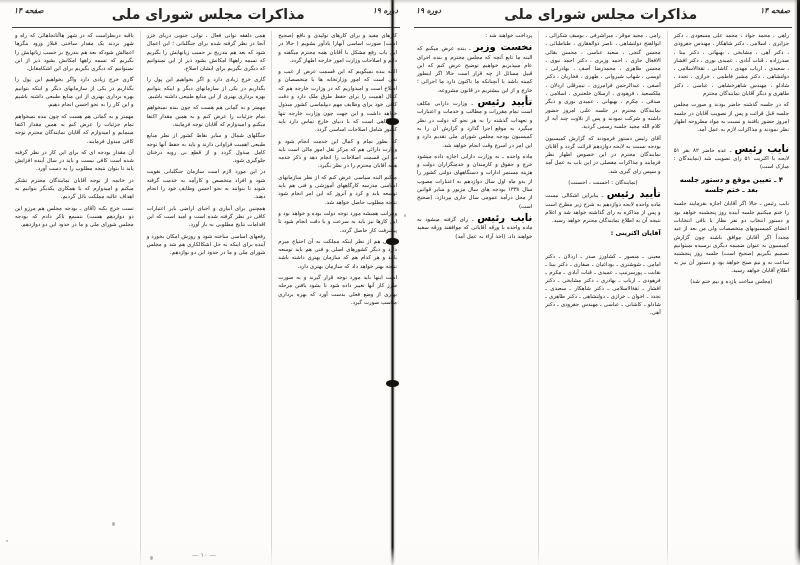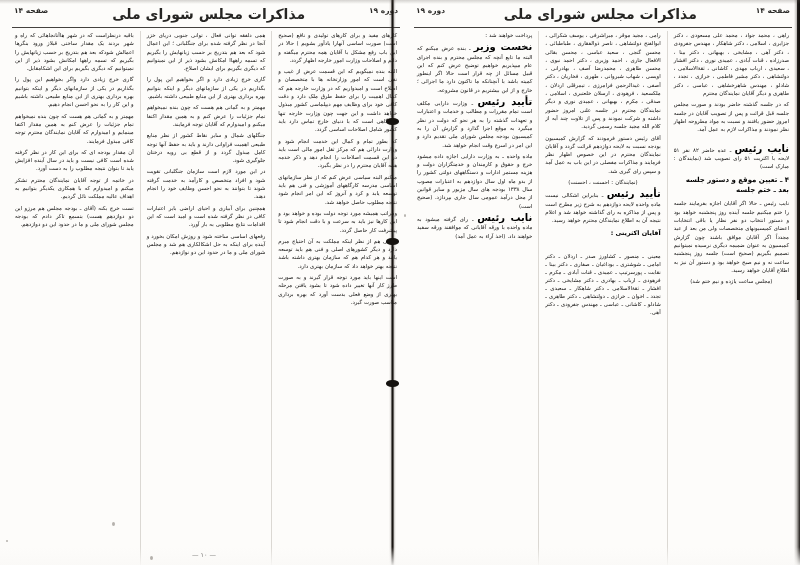--- a/index.html
+++ b/index.html
@@ -25,21 +25,21 @@
   .page.left{width:392px;padding:4px 6px 0 4px;}
   .page.right{width:408px;padding:4px 6px 0 10px;}
 
   
   .runhead{
     position:relative;height:20px;
     display:flex;align-items:flex-start;justify-content:space-between;
     font-size:7.5px;letter-spacing:.2px;color:#1b1a18;
     padding:2px 4px 0 4px;
   }
-  .runhead .rh-side{white-space:nowrap;font-weight:700;opacity:.92;}
+  .runhead .rh-side{white-space:nowrap;font-weight:700;opacity:.92;font-style:italic;}
   .runhead .rh-title{white-space:nowrap;font-weight:700;opacity:.95;font-size:14px;}
   .rule{
     height:0;border-top:1.3px solid #2a2724;margin:1px 2px 3px 2px;
     opacity:.88;
   }
 
   
   .cols{
     display:flex;flex-direction:row;gap:0;
     height:534px;
@@ -67,21 +67,21 @@
     word-spacing:.3px;
     -webkit-font-smoothing:none;
   }
   .para.tight{line-height:8.1px;}
   .speaker{
     font-size:10px;font-weight:700;color:#000;
     line-height:9px;display:inline;
   }
   .head{
     font-size:7px;font-weight:700;color:#000;
-    text-align:right;line-height:10px;
+    text-align:center;line-height:10px;
     margin:5px 0 4px 0;
   }
   .subhead{
     font-size:6.4px;font-weight:700;color:#000;
     margin:4px 0 14px 0;line-height:9px;
   }
   .centered{text-align:center;}
   .gap{height:7px;}
   .gap.lg{height:13px;}
 

